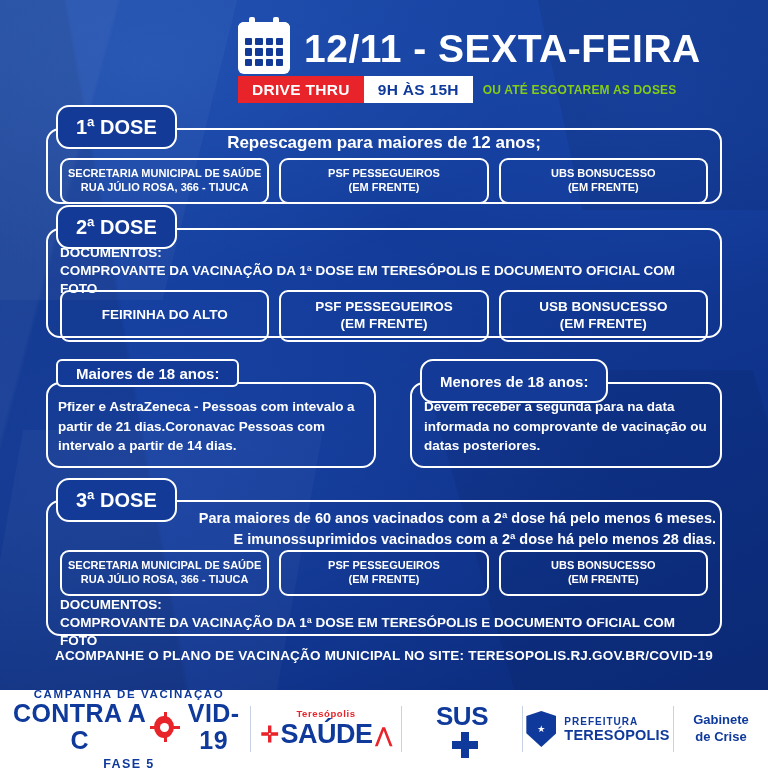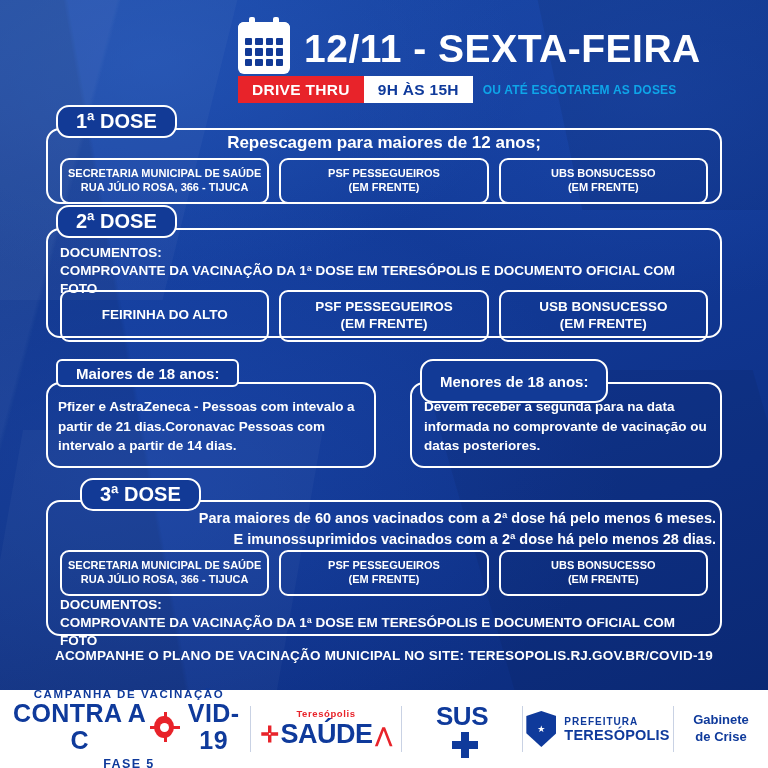--- a/index.html
+++ b/index.html
@@ -67,40 +67,40 @@
   }
   .hb-drive {
     background: #e8232a; color: #fff; font-size: 15.5px; font-weight: bold;
     display: flex; align-items: center; padding: 0 14px; letter-spacing: .3px;
   }
   .hb-hours {
     background: #fff; color: #0f3a9b; font-size: 15.5px; font-weight: bold;
     display: flex; align-items: center; padding: 0 14px; letter-spacing: .3px;
   }
   .hb-note {
-    background: transparent; color: #0ea5e9; font-size: 12px; font-weight: bold;
+    background: transparent; color: #84cc16; font-size: 12px; font-weight: bold;
     display: flex; align-items: center; padding: 0 10px; letter-spacing: .2px;
   }
 
   
   .block {
     position: absolute;
     border: 2px solid #ffffff;
     border-radius: 14px;
   }
   .tag {
     position: absolute;
     border: 2px solid #ffffff;
     border-radius: 13px;
     background: #123a96;
     color: #fff;
     font-weight: bold;
     display: flex; align-items: center; justify-content: center;
     padding: 0 18px;
-    height: 33px;
+    height: 44px;
     font-size: 20px;
     white-space: nowrap;
   }
   .lead {
     color: #fff; font-weight: bold; text-align: center;
   }
   .cols {
     position: absolute; display: flex; gap: 10px; left: 14px; right: 14px;
   }
   .col {
@@ -256,21 +256,21 @@
 
   <div class="block" style="left:46px; top:382px; width:330px; height:86px;"></div>
   <div class="tag" style="left:56px; top:359px; font-size:15px; height:28px;border-radius:6px;">Maiores de 18 anos:</div>
   <div class="note-text" style="left:58px; top:397px; width:306px;">Pfizer e AstraZeneca - Pessoas com intevalo a partir de 21 dias.Coronavac Pessoas com intervalo a partir de 14 dias.</div>
 
   <div class="block" style="left:410px; top:382px; width:312px; height:86px;"></div>
   <div class="tag" style="left:420px; top:359px; font-size:15px; height:44px;">Menores de 18 anos:</div>
   <div class="note-text" style="left:424px; top:397px; width:288px;">Devem receber a segunda para na data informada no comprovante de vacinação ou  datas posteriores.</div>
 
   <div class="block" style="left:46px; top:500px; width:676px; height:136px;"></div>
-  <div class="tag" style="left:56px; top:478px;margin-left:24px;">3ª DOSE</div>
+  <div class="tag" style="left:56px; top:478px;">3ª DOSE</div>
   <div class="lead" style="position:absolute; left:160px; top:508px; width:556px; font-size:14.5px; line-height:1.45; text-align:right;">
     <div>Para maiores de 60 anos vacinados com a 2ª dose há pelo menos 6 meses.</div>
     <div>E imunossuprimidos vacinados com a 2ª dose há pelo menos 28 dias.</div>
   </div>
   <div class="cols" style="top:550px; left:60px; right:60px;">
     <div class="col">
       <div class="l1">SECRETARIA MUNICIPAL DE SAÚDE</div>
       <div class="l2">RUA JÚLIO ROSA, 366 - TIJUCA</div>
     </div>
     <div class="col">

